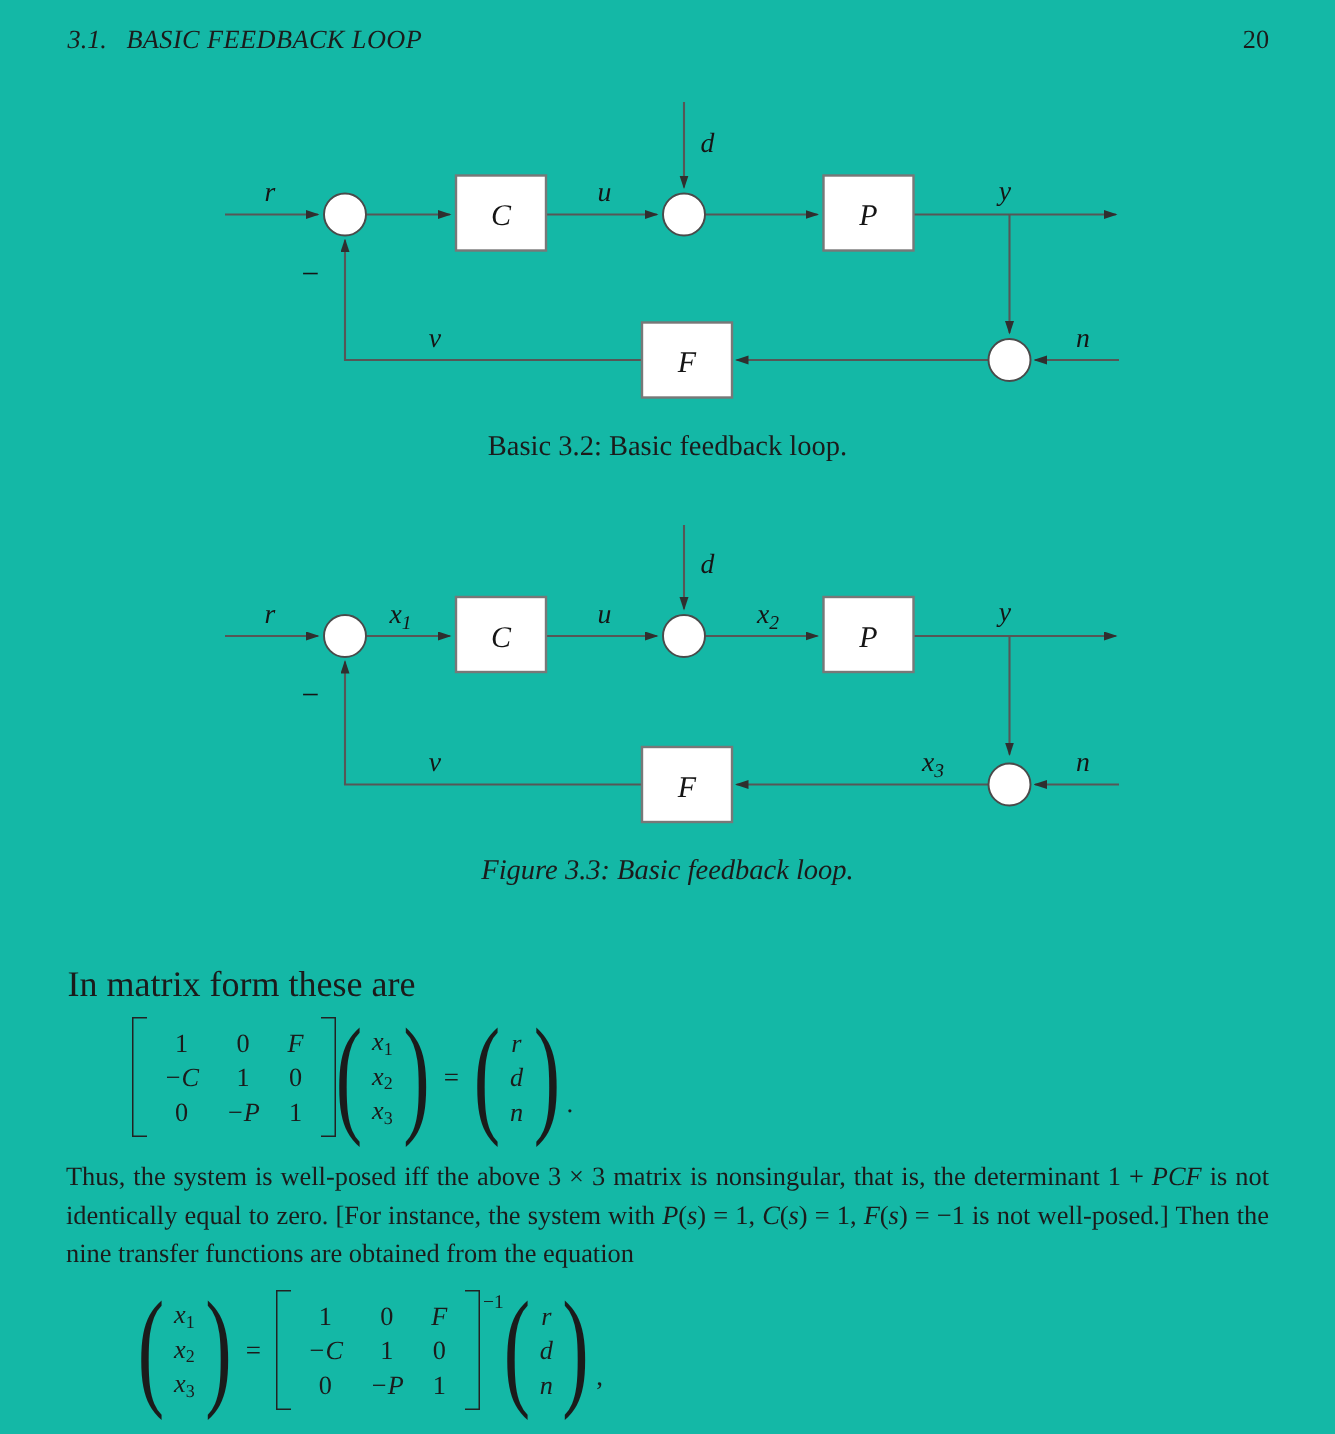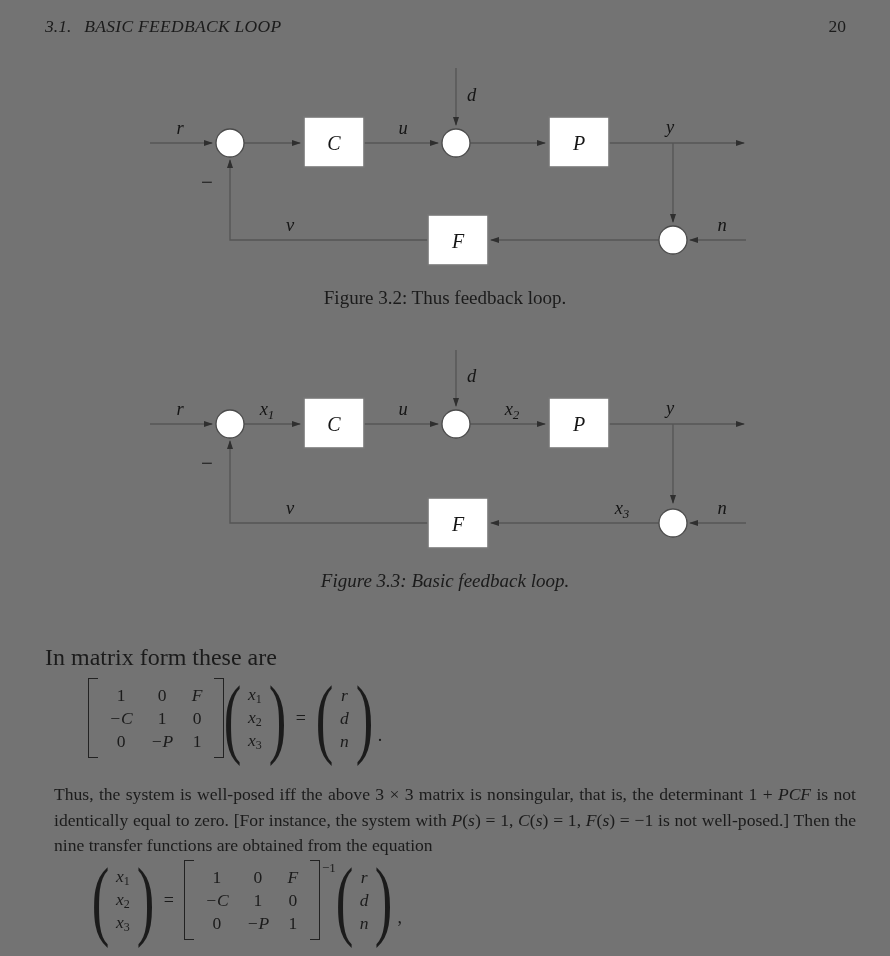--- a/index.html
+++ b/index.html
@@ -1,30 +1,30 @@
 <!DOCTYPE html>
 <html><head>
 <meta charset="utf-8">
 <style>
   html,body{margin:0;padding:0;background:#e8e8e8;}
   .page{
-    position:relative;width:890px;height:956px;background:#737373;
+    position:relative;width:890px;height:956px;background:#14b8a6;
     font-family:"Liberation Serif",serif;color:#1b1b1b;overflow:hidden;
   }
   
   .hdr{position:absolute;top:16px;left:45px;right:44px;display:flex;
        justify-content:space-between;font-size:17.5px;}
   .hdr .sec{font-style:italic;letter-spacing:.3px;}
   .hdr .secnum{font-style:italic;margin-right:13px;}
   
   svg.diag{position:absolute;left:0;width:890px;height:225px;}
   .caption{position:absolute;left:0;width:890px;text-align:center;font-size:19px;}
   
   .intro{position:absolute;left:45px;top:644px;font-size:24px;margin:0;}
-  .para{position:absolute;left:44px;top:772px;width:802px;margin:10px;
+  .para{position:absolute;left:44px;top:772px;width:802px;margin:0;
         font-size:17.6px;line-height:25.5px;text-align:justify;}
   .mi{font-style:italic;}
   
   .eq{position:absolute;display:flex;align-items:center;height:88px;}
   .eq1{left:88px;top:674px;}
   .eq2{left:92px;top:856px;}
   .mtx{display:grid;grid-template-columns:44px 38px 32px;grid-auto-rows:23px;
        align-items:center;justify-items:center;font-size:17.5px;padding:3px 1px;}
   .vec{display:grid;grid-auto-rows:23px;align-items:center;justify-items:center;
        font-size:17.5px;padding:3px 7px;}
@@ -85,21 +85,21 @@
     <text class="mns" x="207" y="189" text-anchor="middle">−</text>
     <text class="blk" x="334" y="150" text-anchor="middle">C</text>
     <text class="lbl" x="403" y="134" text-anchor="middle">u</text>
     <text class="lbl" x="467" y="101">d</text>
     <text class="blk" x="579" y="150" text-anchor="middle">P</text>
     <text class="lbl" x="670" y="133" text-anchor="middle">y</text>
     <text class="lbl" x="722" y="231" text-anchor="middle">n</text>
     <text class="blk" x="458" y="248" text-anchor="middle">F</text>
     <text class="lbl" x="290" y="231" text-anchor="middle">v</text>
   </svg>
-  <div class="caption" style="top:287px;">Figure 3.2: Thus feedback loop.</div>
+  <div class="caption" style="top:287px;">Basic 3.2: Basic feedback loop.</div>
 
   <svg class="diag" style="top:338px;" viewBox="0 338 890 225">
     <defs>
       <marker id="ah2" markerWidth="9" markerHeight="8" refX="8" refY="3" orient="auto" markerUnits="userSpaceOnUse">
         <path d="M0,0 L9,3 L0,6 Z" fill="#2f2f2f"></path>
       </marker>
     </defs>
     <g stroke="#565656" stroke-width="1.4" fill="none">
       <line x1="150" y1="424" x2="212" y2="424" marker-end="url(#ah2)"></line>
       <line x1="244" y1="424" x2="300" y2="424" marker-end="url(#ah2)"></line>

